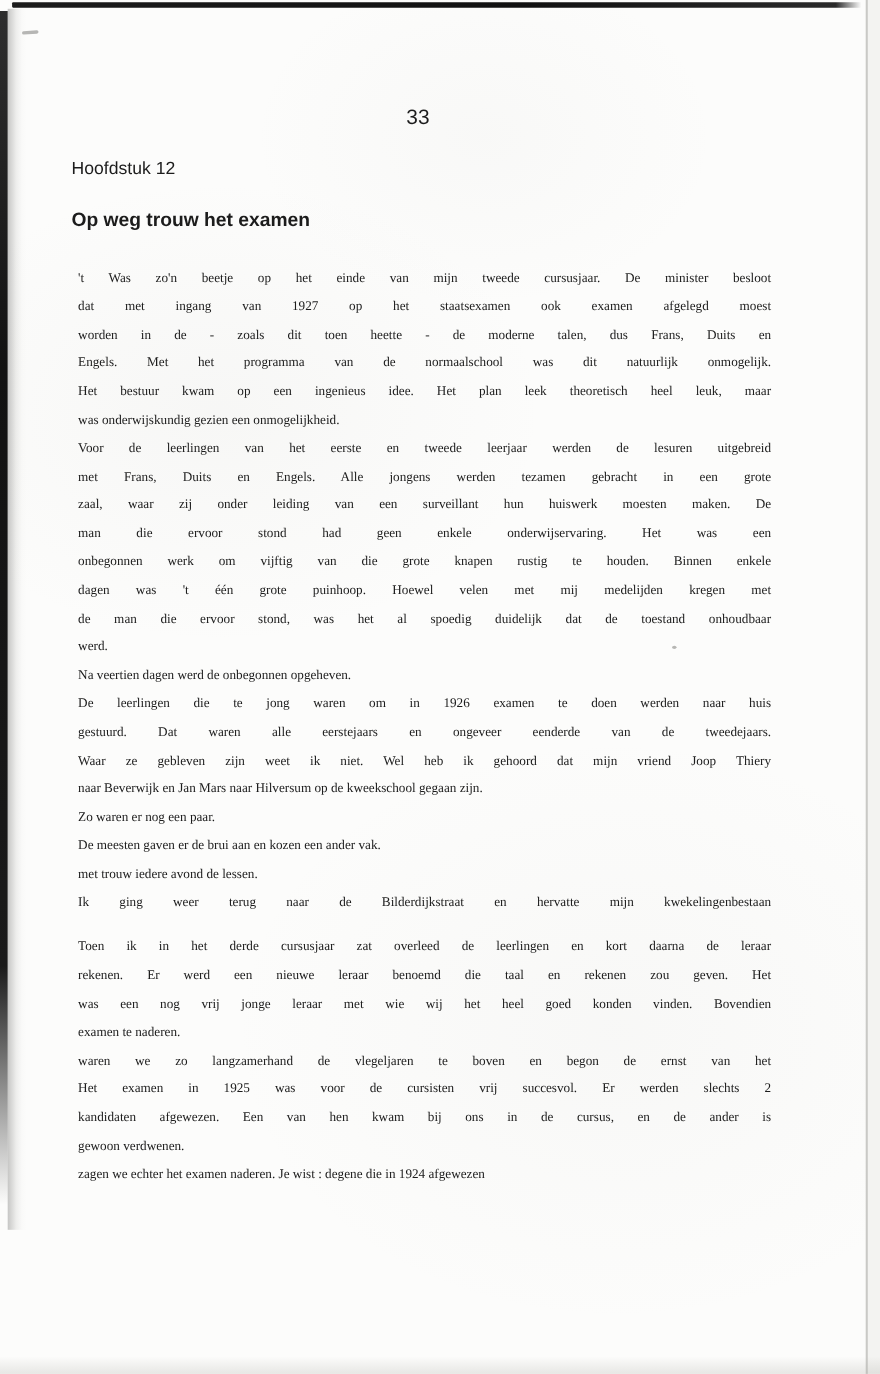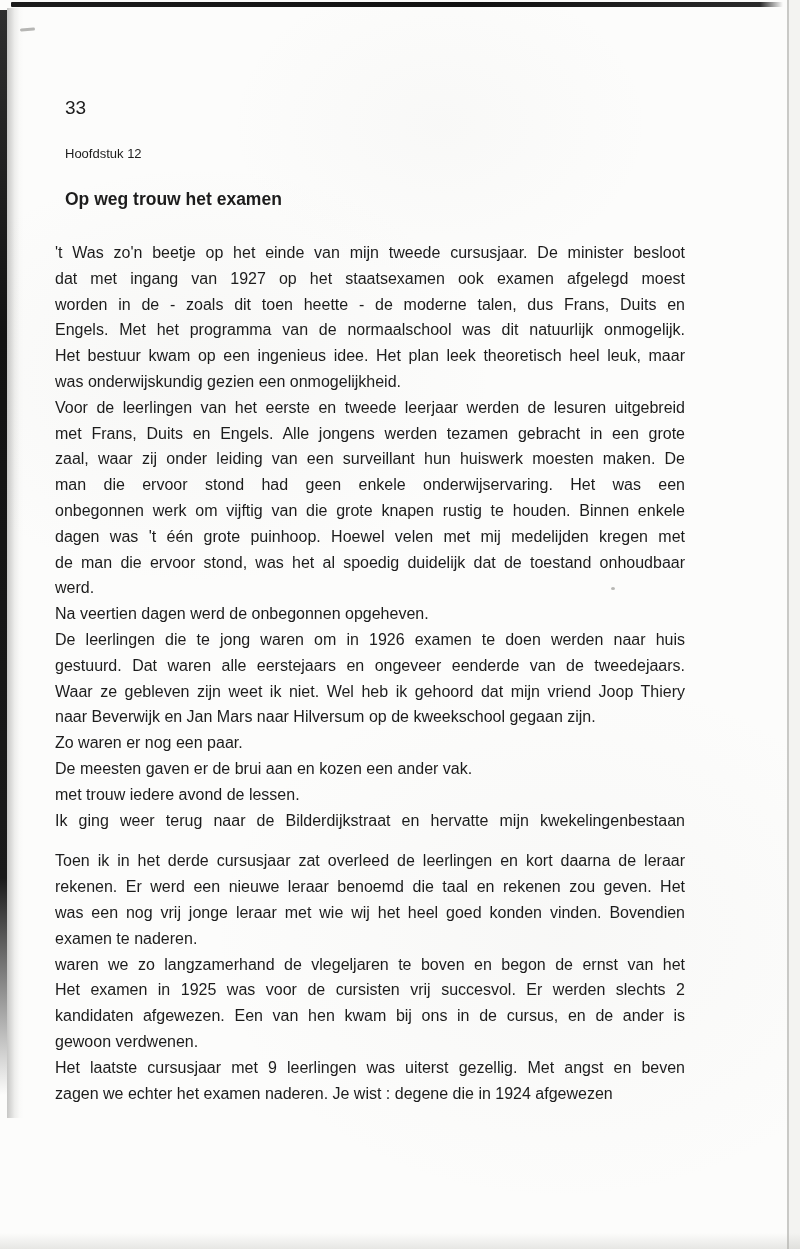--- a/index.html
+++ b/index.html
@@ -50,33 +50,33 @@
     background: #b6b6b4; border-radius: 2px; transform: rotate(-4deg);
   }
   .speck {
     position: absolute; top: 587px; left: 611px; width: 4px; height: 3px;
     background: #9a9a96; border-radius: 50%; opacity: .7;
   }
 
   
   .page-number {
     position: absolute; top: 97px; left: 65px; width: 630px;
-    text-align: left; font-size: 19px; line-height: 22px;
+    text-align: center; font-size: 19px; line-height: 22px;
   }
   .chapter {
     position: absolute; top: 143px; left: 65px; width: 630px;
-    font-size: 13px; line-height: 22px;
+    font-size: 16px; line-height: 22px;
   }
   .doc-title {
     position: absolute; top: 188px; left: 65px; width: 630px;
     font-size: 17.5px; font-weight: 700; line-height: 22px;
   }
   .body-text {
-    position: absolute; top: 240px; left: 55px; width: 630px;
-    font-size: 16px; line-height: 25.8px;
+    position: absolute; top: 240px; left: 71px; width: 630px;
+    font-size: 12px; line-height: 25.8px; font-family: Liberation Serif, serif;
   }
   .block + .block { margin-top: 15px; }
   .line { min-height: 25.8px; white-space: normal; }
   .line.j { text-align: justify; text-align-last: justify; text-justify: inter-word; }
 </style>
 </head>
 <body>
 
 <div class="page-surface"></div>
 
@@ -121,16 +121,15 @@
     </div>
     <div class="block">
       <div class="line j">Toen ik in het derde cursusjaar zat overleed de leerlingen en kort daarna de leraar</div>
       <div class="line j">rekenen. Er werd een nieuwe leraar benoemd die taal en rekenen zou geven. Het</div>
       <div class="line j">was een nog vrij jonge leraar met wie wij het heel goed konden vinden. Bovendien</div>
       <div class="line">examen te naderen.</div>
       <div class="line j">waren we zo langzamerhand de vlegeljaren te boven en begon de ernst van het</div>
       <div class="line j">Het examen in 1925 was voor de cursisten vrij succesvol. Er werden slechts 2</div>
       <div class="line j">kandidaten afgewezen. Een van hen kwam bij ons in de cursus, en de ander is</div>
       <div class="line">gewoon verdwenen.</div>
-      <div class="line j">Het laatste cursusjaar met 9 leerlingen was uiterst gezellig. Met angst en beven</div>
       <div class="line">zagen we echter het examen naderen. Je wist : degene die in 1924 afgewezen</div>
     </div>
   </div>
 
 </body></html>

